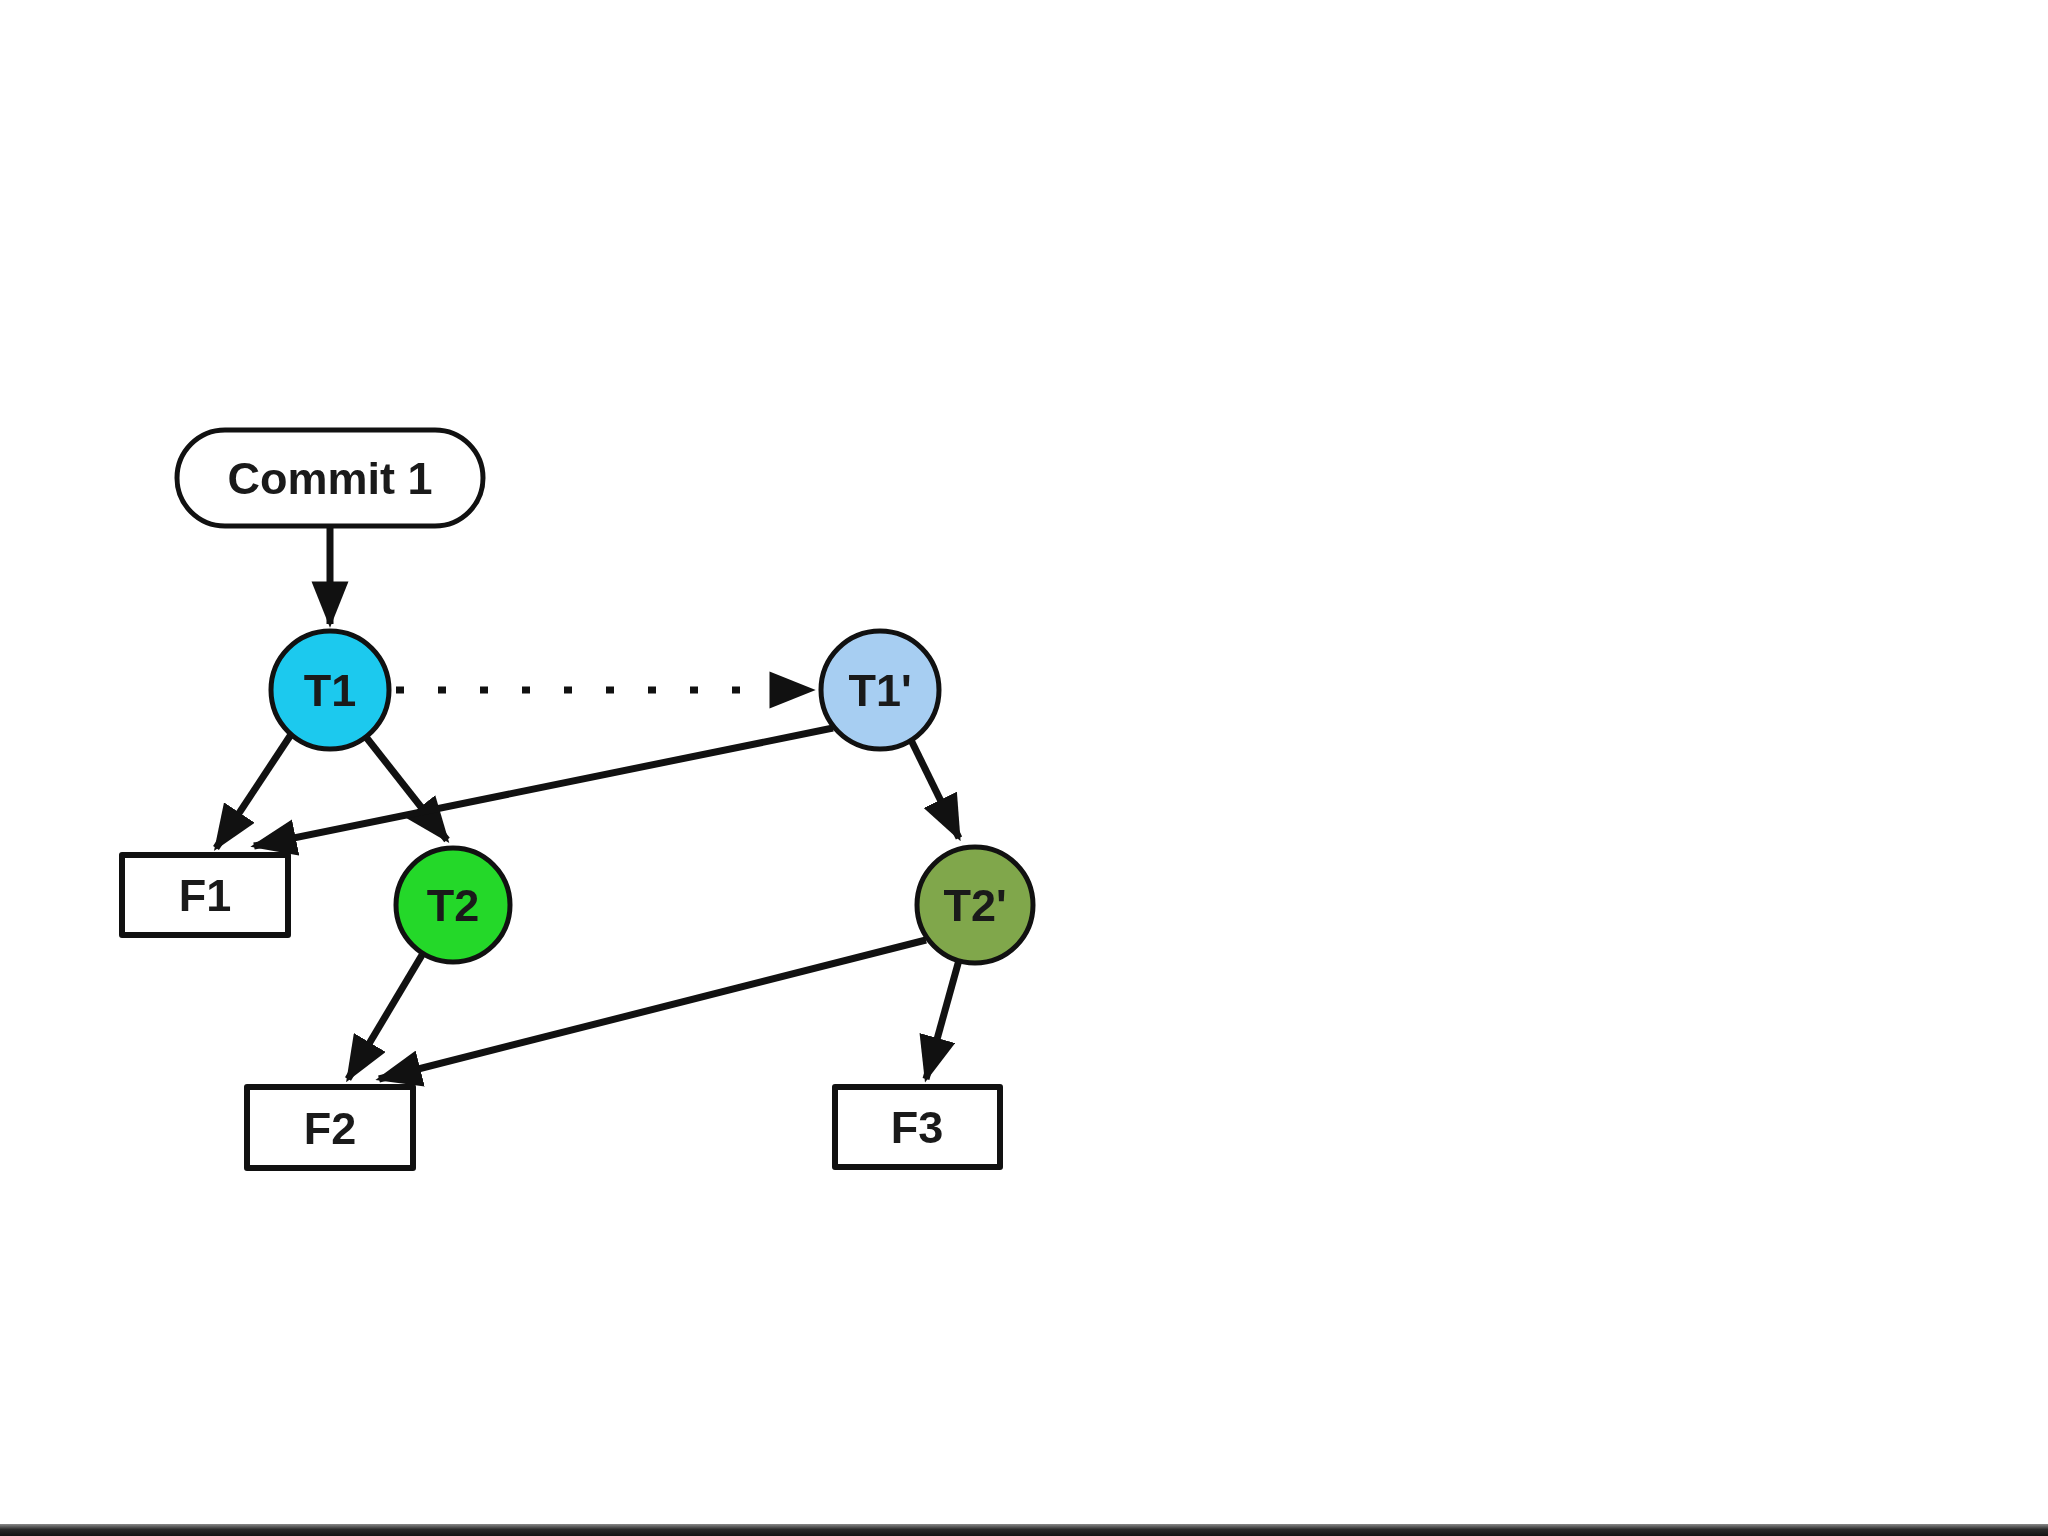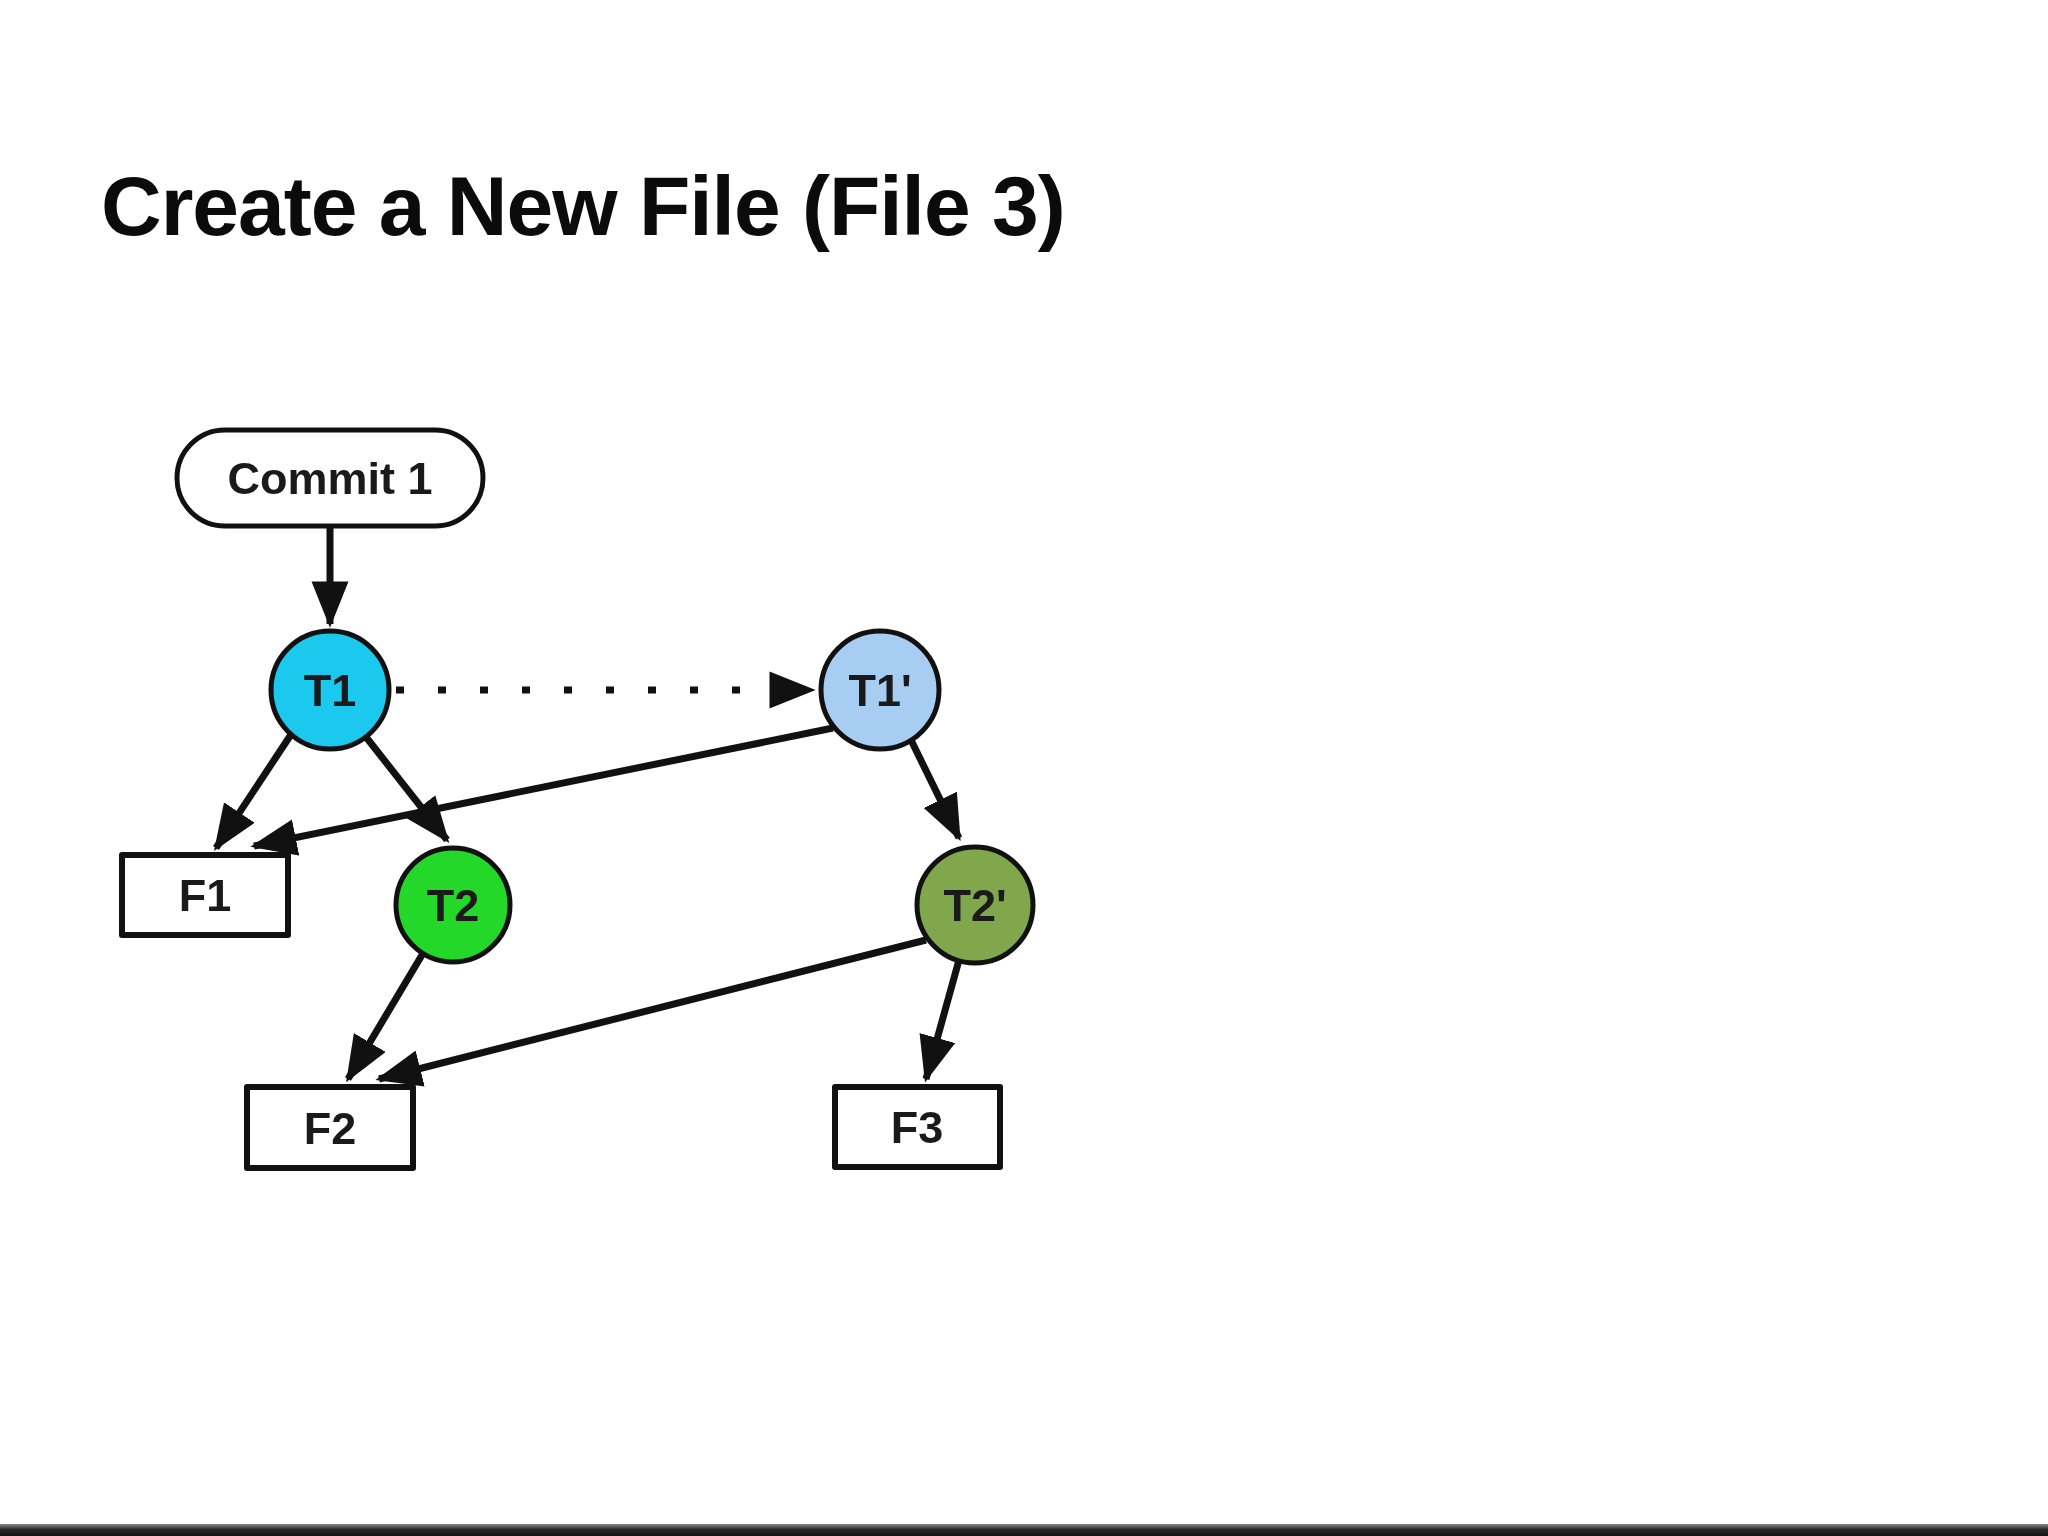--- a/index.html
+++ b/index.html
@@ -52,21 +52,20 @@
     width: 2048px;
     height: 12px;
     background: linear-gradient(180deg, #8a8a8a 0%, #2a2a2a 45%, #141414 100%);
   }
 </style>
 </head>
 <body>
 
 <div class="slide">
 
-  <div class="slide-title">Create a New File (File 3)</div>
 
   <svg class="diagram-svg" width="2048" height="1536" viewBox="0 0 2048 1536" xmlns="http://www.w3.org/2000/svg">
 
     <defs>
       <marker id="arrow" viewBox="0 0 10 8" refX="9.2" refY="4" markerWidth="6.6" markerHeight="5.3" orient="auto">
         <path d="M0,0 L10,4 L0,8 Z" fill="#111111"></path>
       </marker>
     </defs>
 
     <g>

